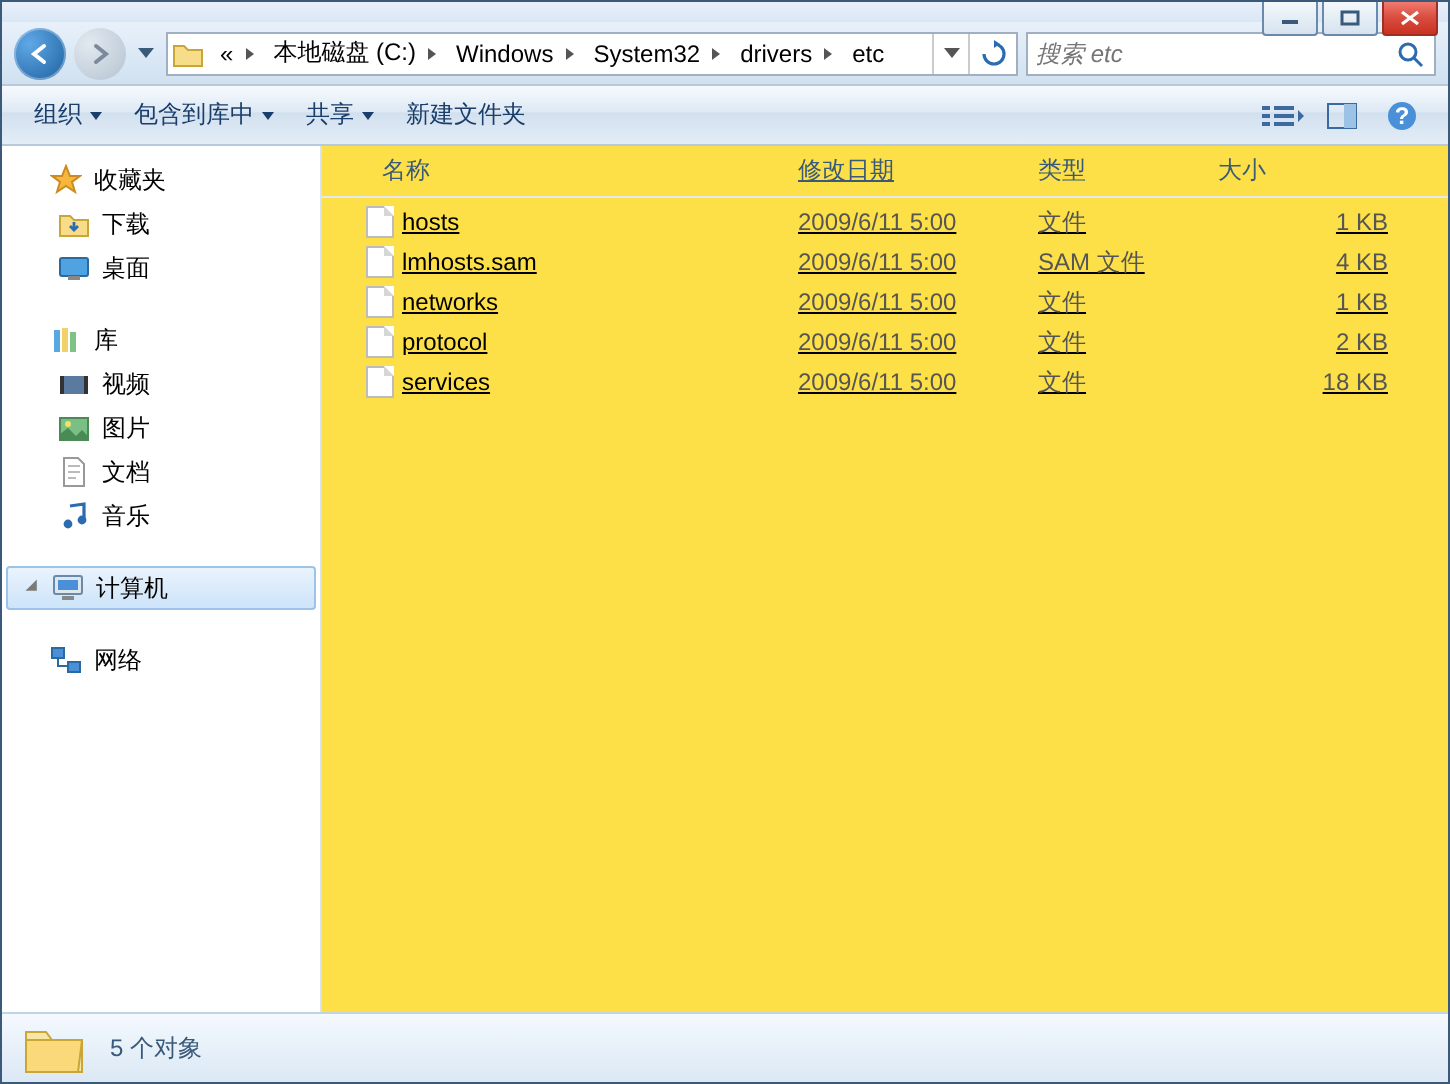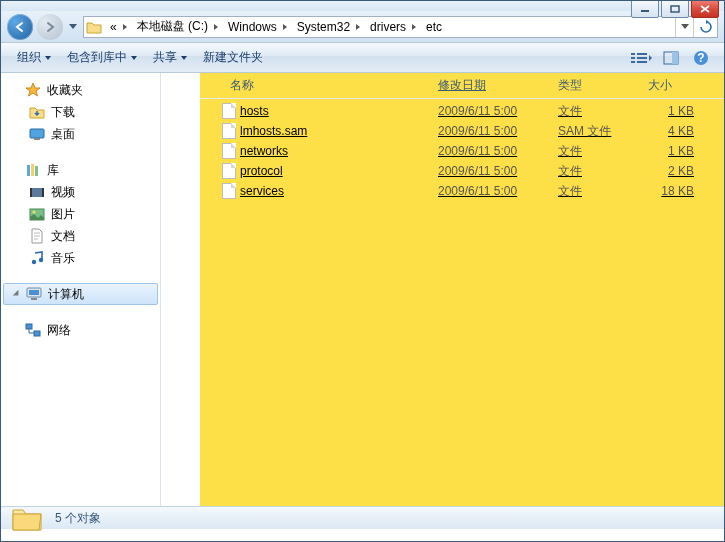--- a/index.html
+++ b/index.html
@@ -29,21 +29,21 @@
 .search-icon { width: 16px; height: 16px; display: flex; align-items: center; justify-content: center; cursor: pointer; }
 
 
 .toolbar { height: 30px; background: linear-gradient(180deg, #f6fafe 0%, #dee9f4 45%, #d2e0ee 46%, #e3edf7 100%); display: flex; align-items: center; padding: 0 8px; border-bottom: 1px solid #b8c9da; }
 .tb-item { padding: 4px 8px; cursor: pointer; display: flex; align-items: center; gap: 4px; color: #1a3e6b; border-radius: 2px; }
 .tb-dd-arrow { width: 0; height: 0; border-top: 4px solid #1a3e6b; border-left: 3px solid transparent; border-right: 3px solid transparent; }
 .tb-spacer { flex: 1; }
 .tb-iconbtn { width: 30px; height: 22px; display: flex; align-items: center; justify-content: center; cursor: pointer; border: 1px solid transparent; border-radius: 2px; }
 
 
-.main { display: flex; height: 433px; gap: 39px; }
+.main { display: flex; height: 433px; }
 .sidebar { width: 160px; border-right: 1px solid #d9e3ec; padding: 6px 0; overflow-y: auto; background: #fff; }
 .sb-group { margin-bottom: 14px; }
 .sb-item { display: flex; align-items: center; height: 22px; padding-left: 10px; gap: 4px; cursor: pointer; }
 .sb-item.sub { padding-left: 28px; }
 .sb-item.selected { background: linear-gradient(180deg,#eaf3fd,#cde4fa); border: 1px solid #9ec3e8; border-radius: 2px; margin: 0 2px; padding-left: 8px; }
 .sb-expand { width: 10px; display: flex; justify-content: center; }
 .sb-expand-tri { width: 0; height: 0; border-top: 4px solid #7a7a7a; border-left: 4px solid transparent; border-right: 4px solid transparent; transform: rotate(-45deg);}
 .sb-ico { width: 16px; height: 16px; display: flex; align-items: center; justify-content: center; }
 .sb-label { padding-left: 2px; }
 
@@ -58,21 +58,21 @@
 .row { display: flex; height: 20px; align-items: center; cursor: pointer; text-decoration: underline; }
 .cell { padding: 0 8px; overflow: hidden; white-space: nowrap; }
 .cell.name { flex: 0 0 230px; display: flex; align-items: center; gap: 4px; padding-left: 22px; }
 .cell.date { flex: 0 0 120px; color: #555; }
 .cell.type { flex: 0 0 90px; color: #555; }
 .cell.size { flex: 1; text-align: right; color: #555; padding-right: 30px; }
 .file-ico { width: 14px; height: 16px; background: #fff; border: 1px solid #bcbcbc; position: relative; }
 .file-ico::after { content: ""; position: absolute; top: -1px; right: -1px; width: 0; height: 0; border-top: 5px solid #fff; border-left: 5px solid #d6d6d6; }
 
 
-.statusbar { height: 23px; background: linear-gradient(180deg,#f4f9fe,#dbe8f4); border-top: 1px solid #c3d3e2; display: flex; align-items: center; padding: 0 10px; gap: 12px; }
+.statusbar { height: 35px; background: linear-gradient(180deg,#f4f9fe,#dbe8f4); border-top: 1px solid #c3d3e2; display: flex; align-items: center; padding: 0 10px; gap: 12px; }
 .status-ico { width: 32px; height: 28px; }
 .status-text { color: #3a5a7a; }
 
 
 svg { display: block; }
 </style>
 </head>
 <body>
 
 <div class="titlebar">
@@ -148,20 +148,29 @@
         </svg>
     </div>
     <div class="bc-refresh">
       <svg width="14" height="14">
           <path d="M7 2 A5 5 0 1 1 2 7" fill="none" stroke="#2b6cb0" stroke-width="1.6"></path>
           <path d="M7 0 L7 4 L10 2 Z" fill="#2b6cb0"></path>
         </svg>
     </div>
   </div>
 
+  <div class="searchbox">
+    <input placeholder="搜索 etc" style="">
+    <div class="search-icon">
+      <svg width="14" height="14">
+          <circle cx="6" cy="6" r="4" fill="none" stroke="#2b6cb0" stroke-width="1.5"></circle>
+          <path d="M9 9 L13 13" stroke="#2b6cb0" stroke-width="1.5"></path>
+        </svg>
+    </div>
+  </div>
 </div>
 
 <div class="toolbar">
   <div class="tb-item">
       <span>组织</span>
       <span class="tb-dd-arrow"></span>
     </div>
   <div class="tb-item">
       <span>包含到库中</span>
       <span class="tb-dd-arrow"></span>

